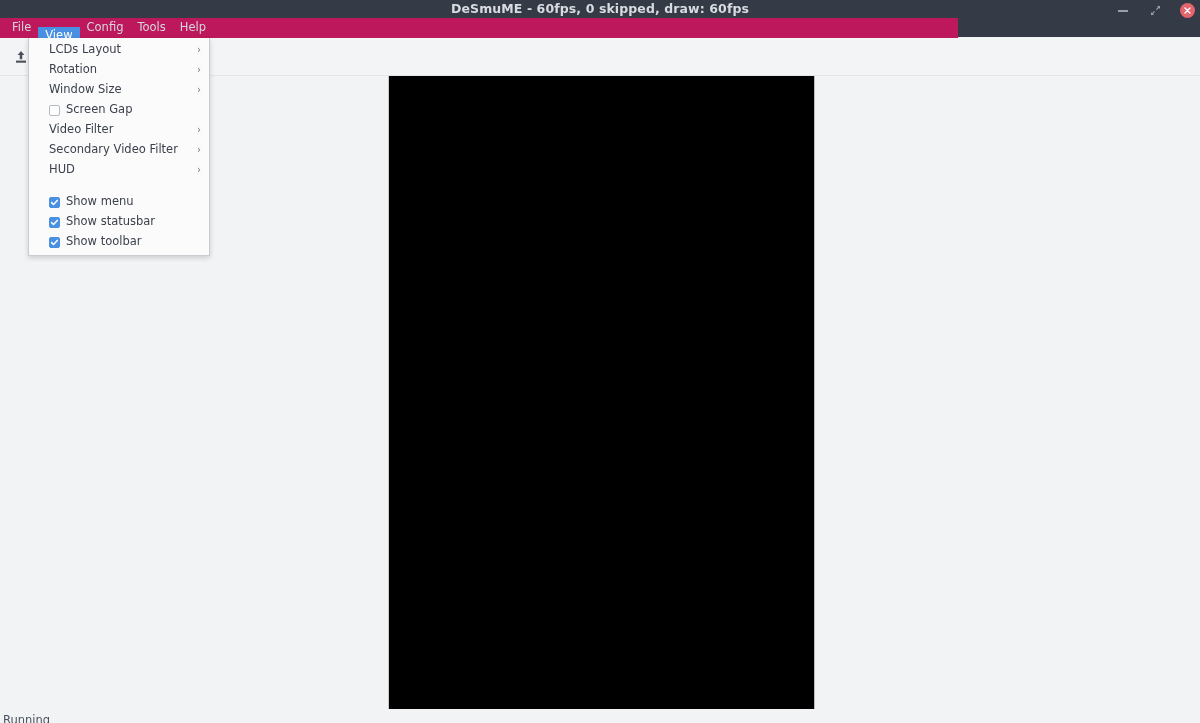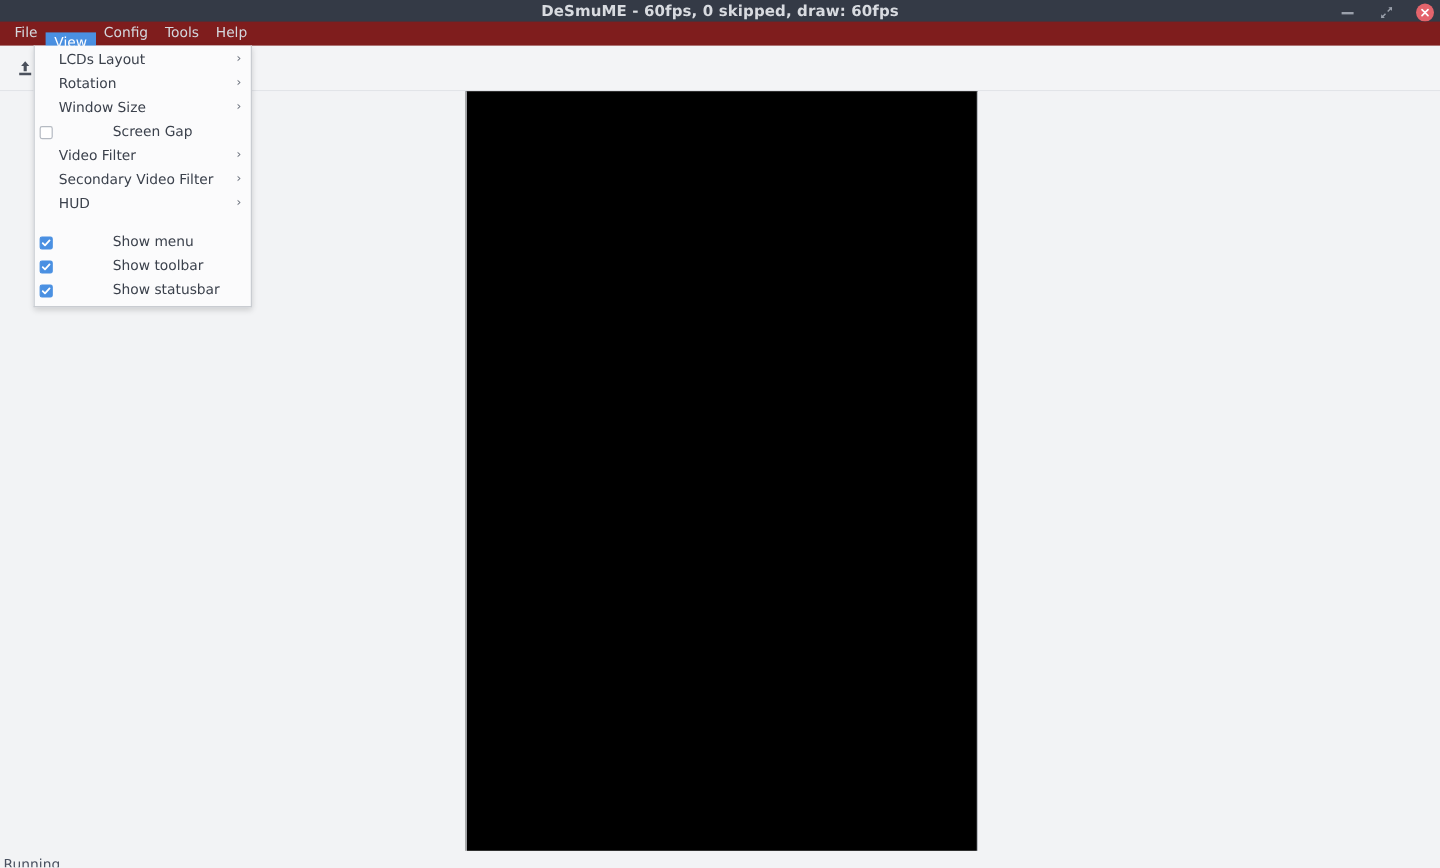--- a/index.html
+++ b/index.html
@@ -69,23 +69,23 @@
     display: flex;
     align-items: center;
     justify-content: center;
   }
   .wc-close svg { display: block; }
 
   
   .menubar {
     position: absolute;
     top: 18px; left: 0;
-    width: 1200px;
+    width: 958px;
     height: 20px;
-    background: #7f1d1d;
+    background: #be185d;
     display: flex;
     align-items: center;
     padding-left: 5px;
     z-index: 5;
   }
   .menubar-item {
     font-size: 11.5px;
     color: #d4d8de;
     padding: 3px 7px 4px 7px;
     line-height: 1;
@@ -199,21 +199,21 @@
     height: 8px;
   }
   .menu-sep-line {
     display: block;
     height: 1px;
     background: transparent;
     margin: 4px 0 3px 0;
   }
 
   
-  .menu-row.check { padding-left: 4px; gap: 44px; }
+  .menu-row.check { padding-left: 20px; }
   .chk {
     width: 11px; height: 11px;
     margin-right: 6px;
     flex: 0 0 auto;
     border-radius: 2px;
     display: flex;
     align-items: center;
     justify-content: center;
   }
   .chk.off {
@@ -330,27 +330,27 @@
       </span>
       <span class="menu-label">Show menu</span>
     </div>
 
     <div class="menu-row check">
       <span class="chk on">
         <svg width="9" height="9" viewBox="0 0 9 9">
           <path d="M1.6 4.6 L3.5 6.5 L7.3 2.4" stroke="#ffffff" stroke-width="1.5" fill="none" stroke-linecap="round" stroke-linejoin="round"></path>
         </svg>
       </span>
-      <span class="menu-label">Show toolbar</span>
+      <span class="menu-label">Show statusbar</span>
     </div>
 
     <div class="menu-row check">
       <span class="chk on">
         <svg width="9" height="9" viewBox="0 0 9 9">
           <path d="M1.6 4.6 L3.5 6.5 L7.3 2.4" stroke="#ffffff" stroke-width="1.5" fill="none" stroke-linecap="round" stroke-linejoin="round"></path>
         </svg>
       </span>
-      <span class="menu-label">Show statusbar</span>
+      <span class="menu-label">Show toolbar</span>
     </div>
 
   </div>
 
 </div>
 
 </body></html>

